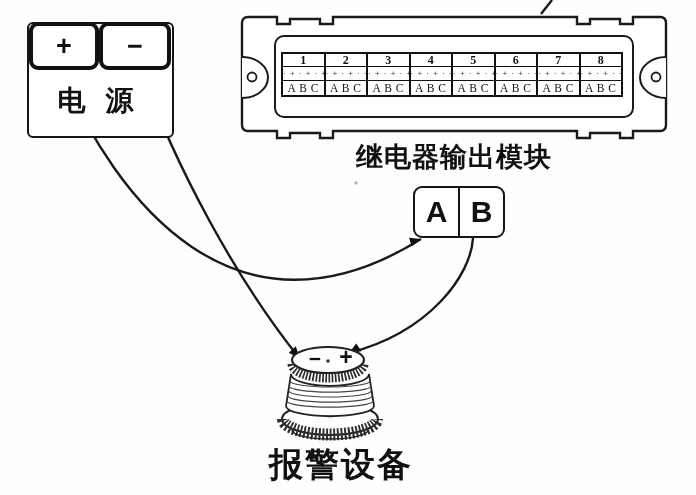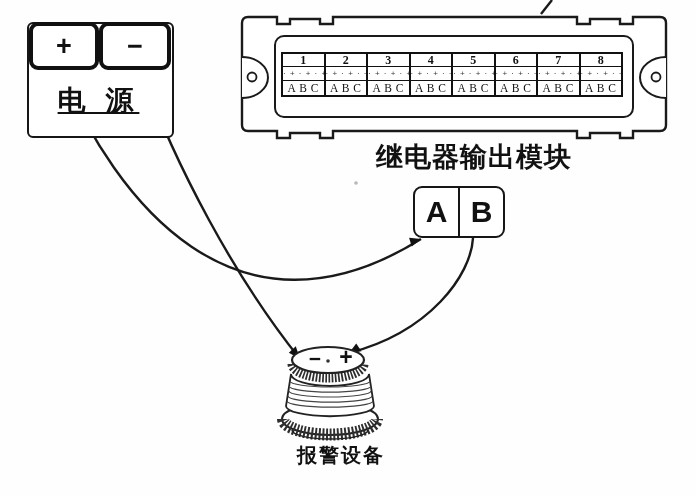--- a/index.html
+++ b/index.html
@@ -17,21 +17,21 @@
   .term-cell{
     position:absolute;top:22px;height:48px;box-sizing:border-box;
     border:4px solid #111;border-radius:9px;background:#fff;z-index:3;
     display:flex;align-items:center;justify-content:center;
     font-size:27px;font-weight:bold;line-height:1;
   }
   .term-plus{left:29px;width:70px;}
   .term-minus{left:99px;width:72px;}
   .power-label{
     left:27px;top:82px;width:143px;text-align:center;z-index:3;
-    font-size:28px;font-weight:bold;letter-spacing:6px;text-decoration:underline;
+    font-size:28px;font-weight:bold;letter-spacing:6px;
   }
   
   .inner-rect{
     left:274px;top:35px;width:356px;height:79px;background:#fff;
     border:2px solid #1a1a1a;border-radius:10px;z-index:2;
   }
   .strip{
     left:281px;top:52px;width:342px;height:45px;background:#fff;
     border:2px solid #111;box-sizing:border-box;display:flex;z-index:3;
   }
@@ -46,41 +46,41 @@
     height:13px;border-bottom:1.5px solid #111;text-align:center;
     font-size:8px;line-height:13px;color:#3a3a3a;letter-spacing:1px;
     white-space:nowrap;overflow:hidden;
   }
   .sec .abc{
     flex:1;text-align:center;
     font-family:Liberation Serif, serif;
     font-size:11.5px;line-height:14px;letter-spacing:0.5px;
   }
   .module-label{
-    left:376px;top:139px;width:260px;z-index:3;
+    left:356px;top:139px;width:260px;z-index:3;
     font-size:27px;font-weight:bold;letter-spacing:1px;
   }
   
   .ab-box{
     left:413px;top:186px;width:88px;height:48px;background:#fff;
     border:2.5px solid #161616;border-radius:9px;display:flex;z-index:3;
   }
   .ab-cell{
     flex:1;display:flex;align-items:center;justify-content:center;
     font-size:30px;font-weight:bold;line-height:1;
   }
   .ab-cell.first{border-right:2px solid #161616;}
   
   .alarm-minus{left:303px;top:348px;width:24px;text-align:center;z-index:4;
     font-size:21px;font-weight:bold;line-height:22px;}
   .alarm-plus{left:334px;top:346px;width:24px;text-align:center;z-index:4;
     font-size:23px;font-weight:bold;line-height:22px;}
   .alarm-label{
     left:266px;top:442px;width:150px;text-align:center;z-index:3;
-    font-size:20px;font-weight:bold;letter-spacing:2px;
+    font-size:34px;font-weight:bold;letter-spacing:2px;
   }
   svg{position:absolute;left:0;top:0;z-index:1;}
 </style>
 </head>
 <body>
 
 <svg width="696" height="495" viewBox="0 0 696 495">
 
   <path d="M 248,17 L 277,17 L 277,24 L 290,24 L 290,19 L 320,19 L 320,24 L 333,24 L 333,17
            L 577,17 L 577,24 L 590,24 L 590,19 L 620,19 L 620,24 L 633,24 L 633,17

